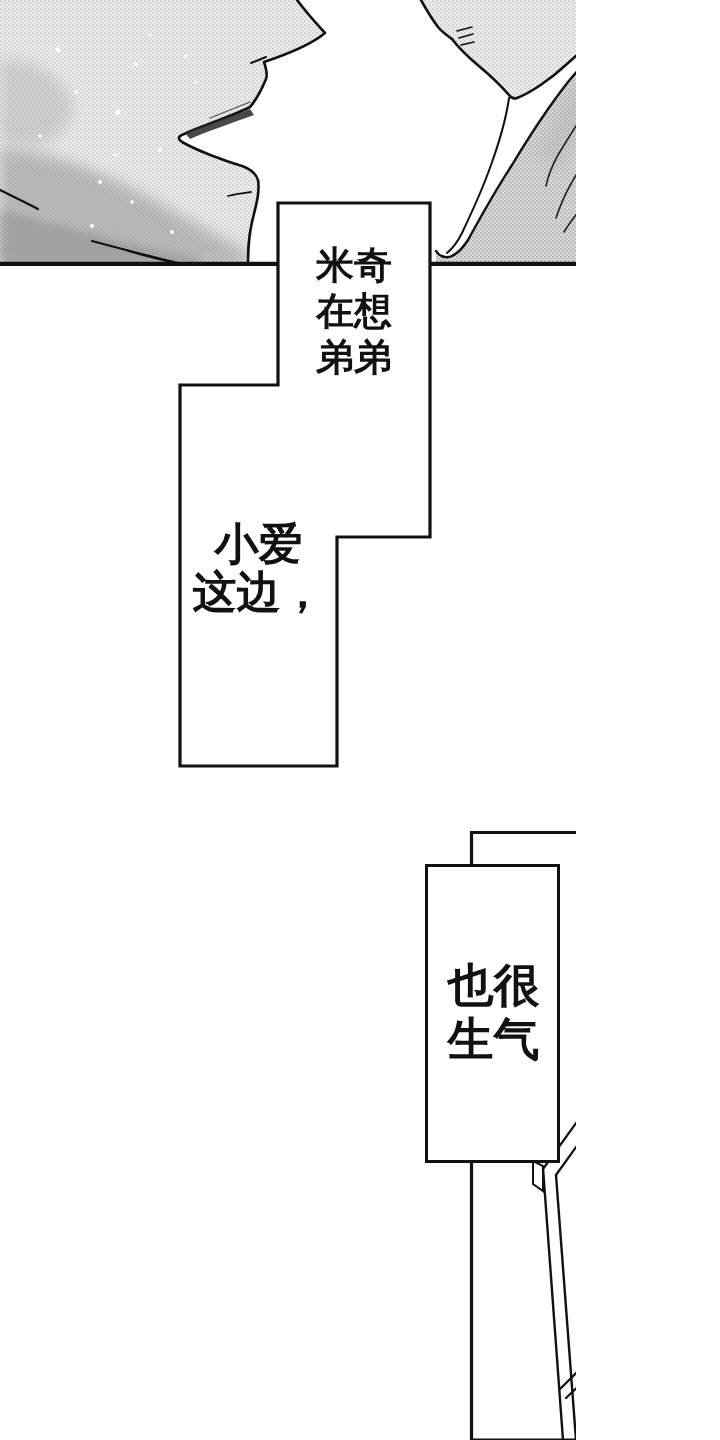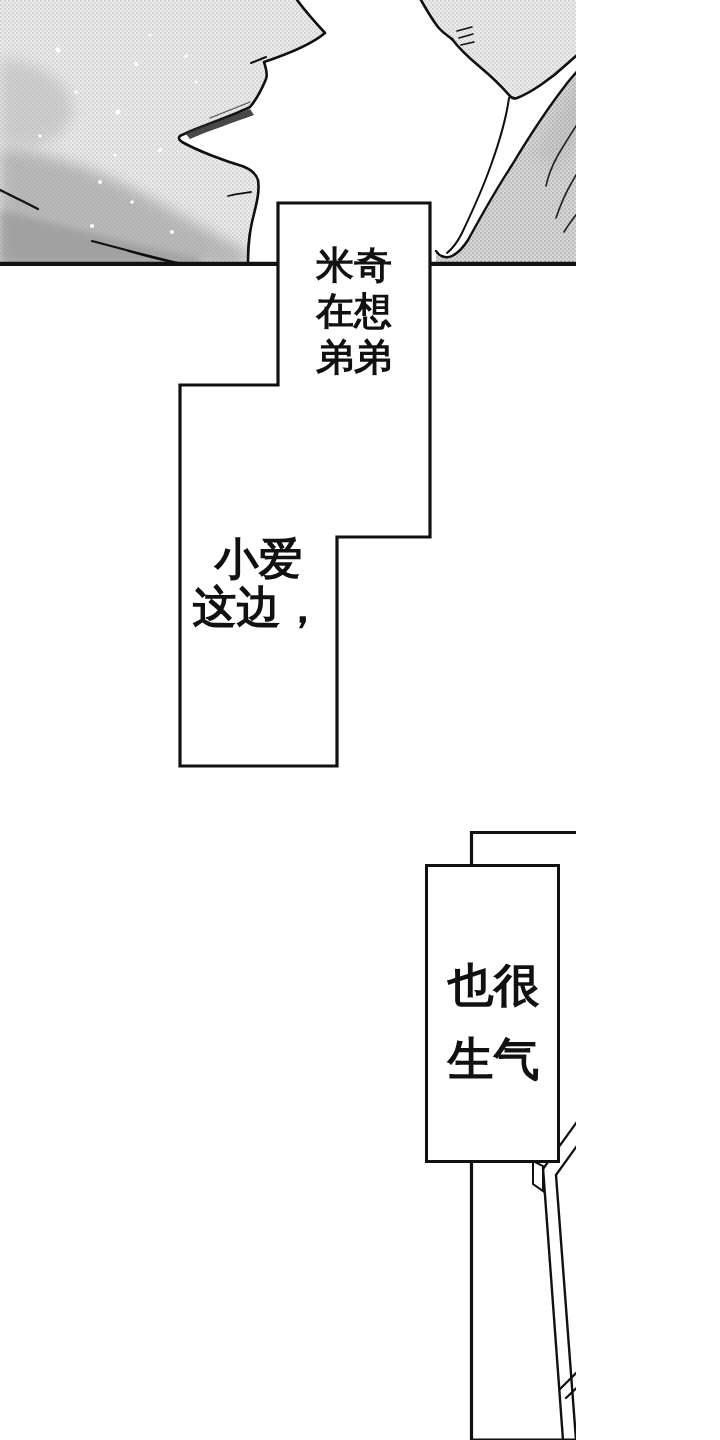--- a/index.html
+++ b/index.html
@@ -19,22 +19,22 @@
   .art{position:absolute;left:0;top:0;}
   .k{stroke:var(--ink);fill:none;stroke-linecap:round;stroke-linejoin:round;}
   .bubble{
     position:absolute;
     display:flex;flex-direction:column;align-items:center;
     color:var(--ink);font-weight:700;text-align:center;
     pointer-events:none;
   }
   .bubble span{display:block;white-space:nowrap;}
   .b1{left:281px;top:207px;width:146px;padding-top:35px;font-size:38px;line-height:46px;}
-  .b2{left:183px;top:389px;width:151px;padding-top:146px;font-size:44px;line-height:48px;}
-  .b3{left:429px;top:868px;width:129px;padding-top:90px;font-size:46px;line-height:54px;gap:20px;}
+  .b2{left:183px;top:374px;width:151px;padding-top:146px;font-size:44px;line-height:48px;}
+  .b3{left:429px;top:868px;width:129px;padding-top:90px;font-size:46px;line-height:54px;}
 </style>
 </head>
 <body>
 
 <div class="page">
 
   <svg class="art" width="720" height="1440" viewBox="0 0 720 1440">
     <defs>
       <pattern id="htL" width="4" height="4" patternUnits="userSpaceOnUse">
         <rect width="4" height="4" fill="#ebebeb"></rect>

